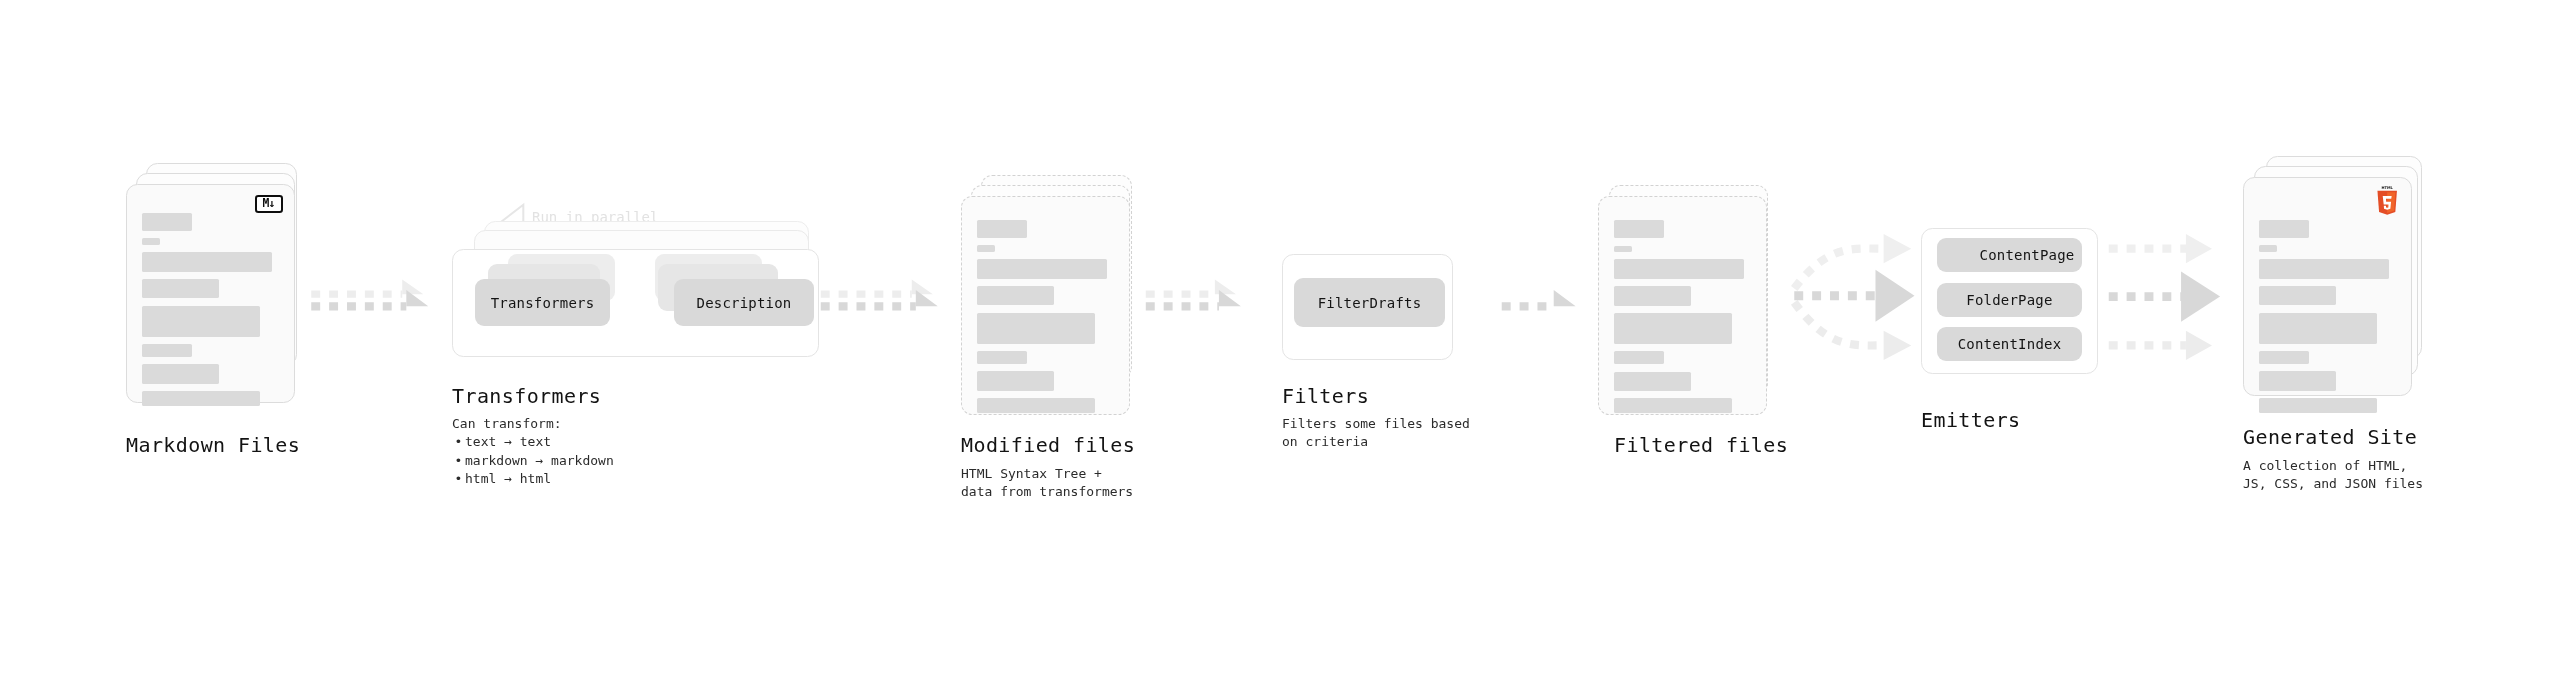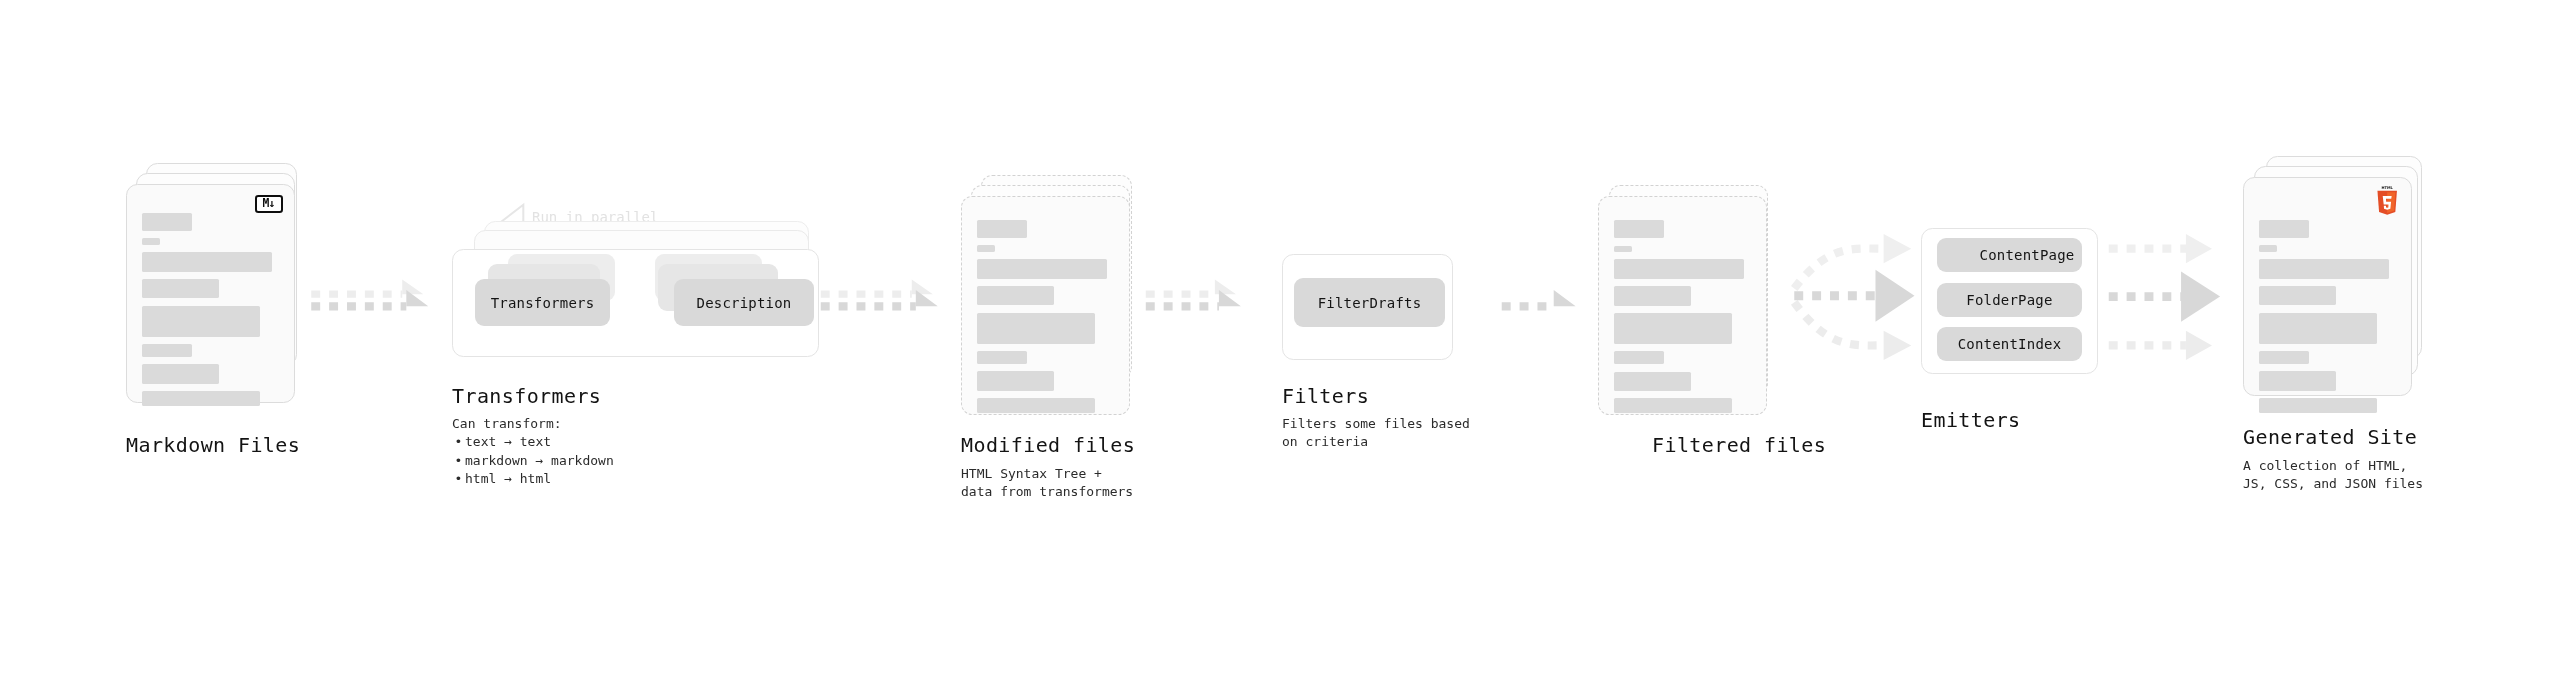--- a/index.html
+++ b/index.html
@@ -330,21 +330,21 @@
         <div class="bar" style="width:18px;height:6.5px;"></div>
         <div class="bar" style="width:130px;height:19.5px;"></div>
         <div class="bar" style="width:77px;height:19.5px;"></div>
         <div class="bar" style="width:118px;height:31px;"></div>
         <div class="bar" style="width:50px;height:13px;"></div>
         <div class="bar" style="width:77px;height:19.5px;"></div>
         <div class="bar" style="width:118px;height:14.6px;"></div>
       </div>
     </div>
   </div>
-  <div class="caption-title" style="left:1652px; top:433px;">Filtered files</div>
+  <div class="caption-title" style="left:1614px; top:433px;">Filtered files</div>
 
   <div class="groupbox" style="left:1921px; top:228px; width:177px; height:146px;"></div>
   <div class="chip" style="left:1937px; top:238px; width:145px; height:34px;padding-left:35px;">ContentPage</div>
   <div class="chip" style="left:1937px; top:283px; width:145px; height:34px;">FolderPage</div>
   <div class="chip" style="left:1937px; top:327px; width:145px; height:34px;">ContentIndex</div>
   <div class="caption-title" style="left:1921px; top:408px;">Emitters</div>
 
   <div class="doc-stack" style="left:2243px; top:156px; width:203px; height:252px;">
     <div class="doc-card ghost" style="left:23px; top:0px; width:156px; height:203px;">
       <div class="badge-css">

